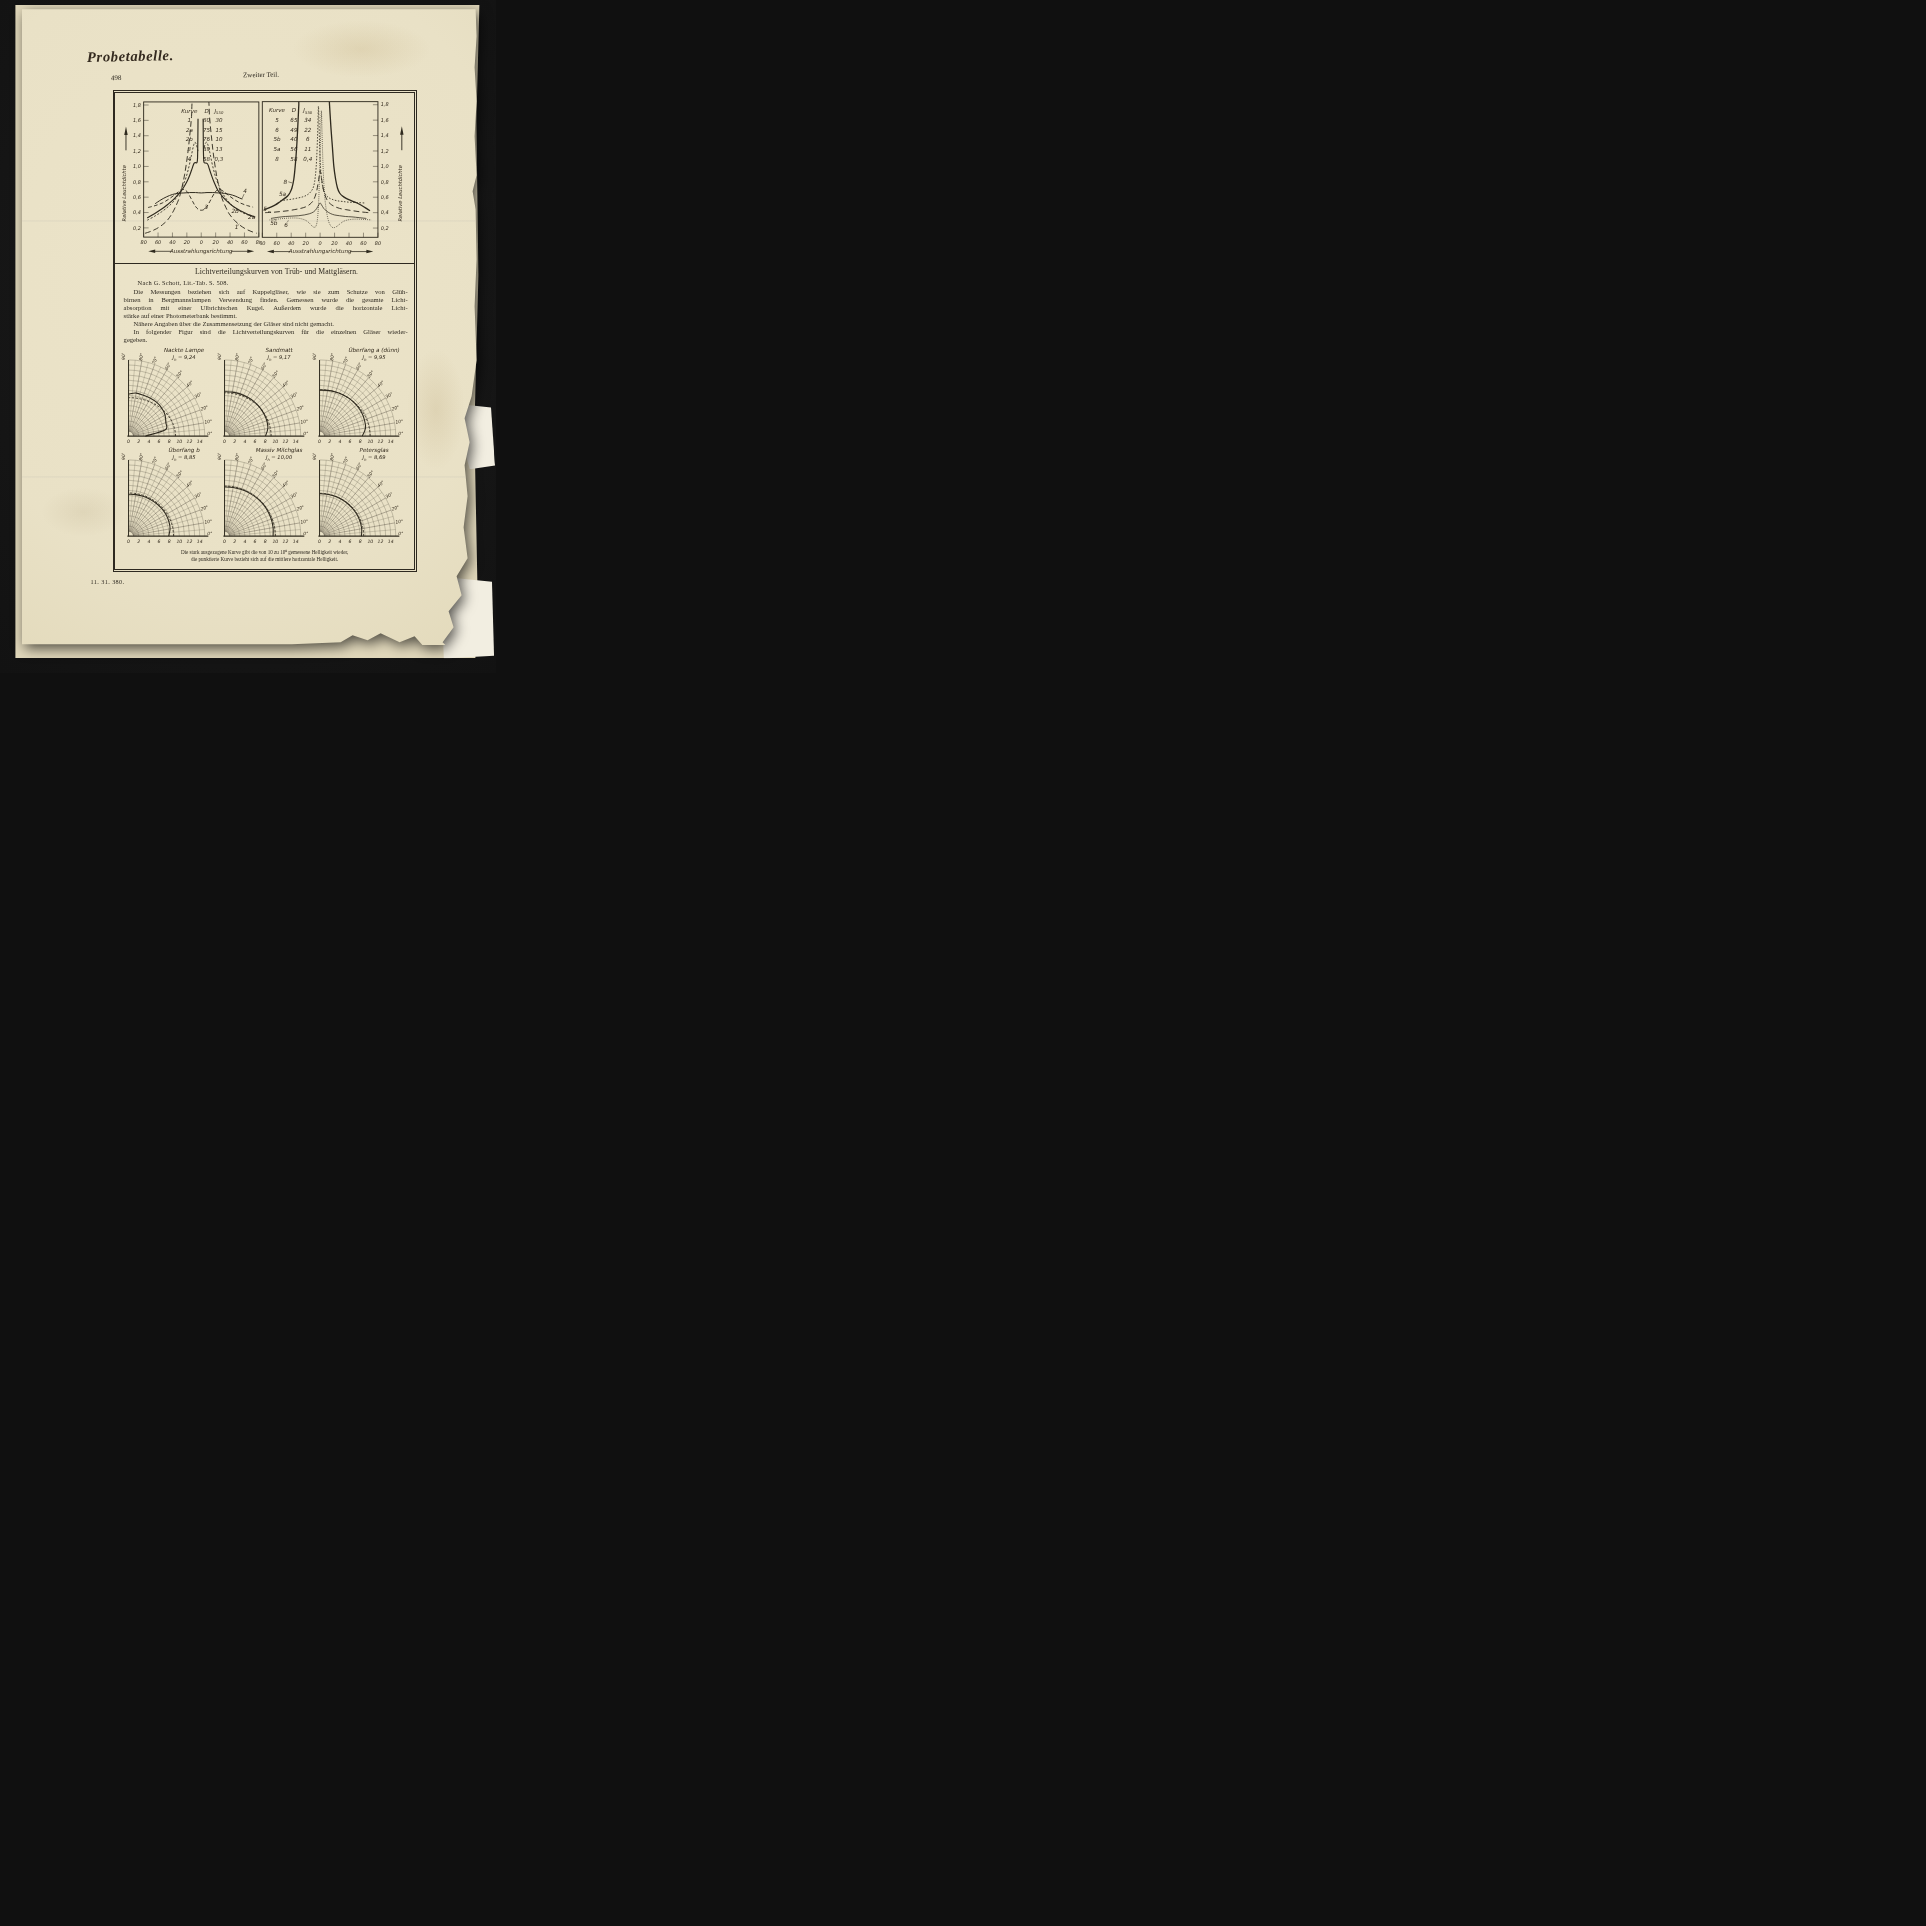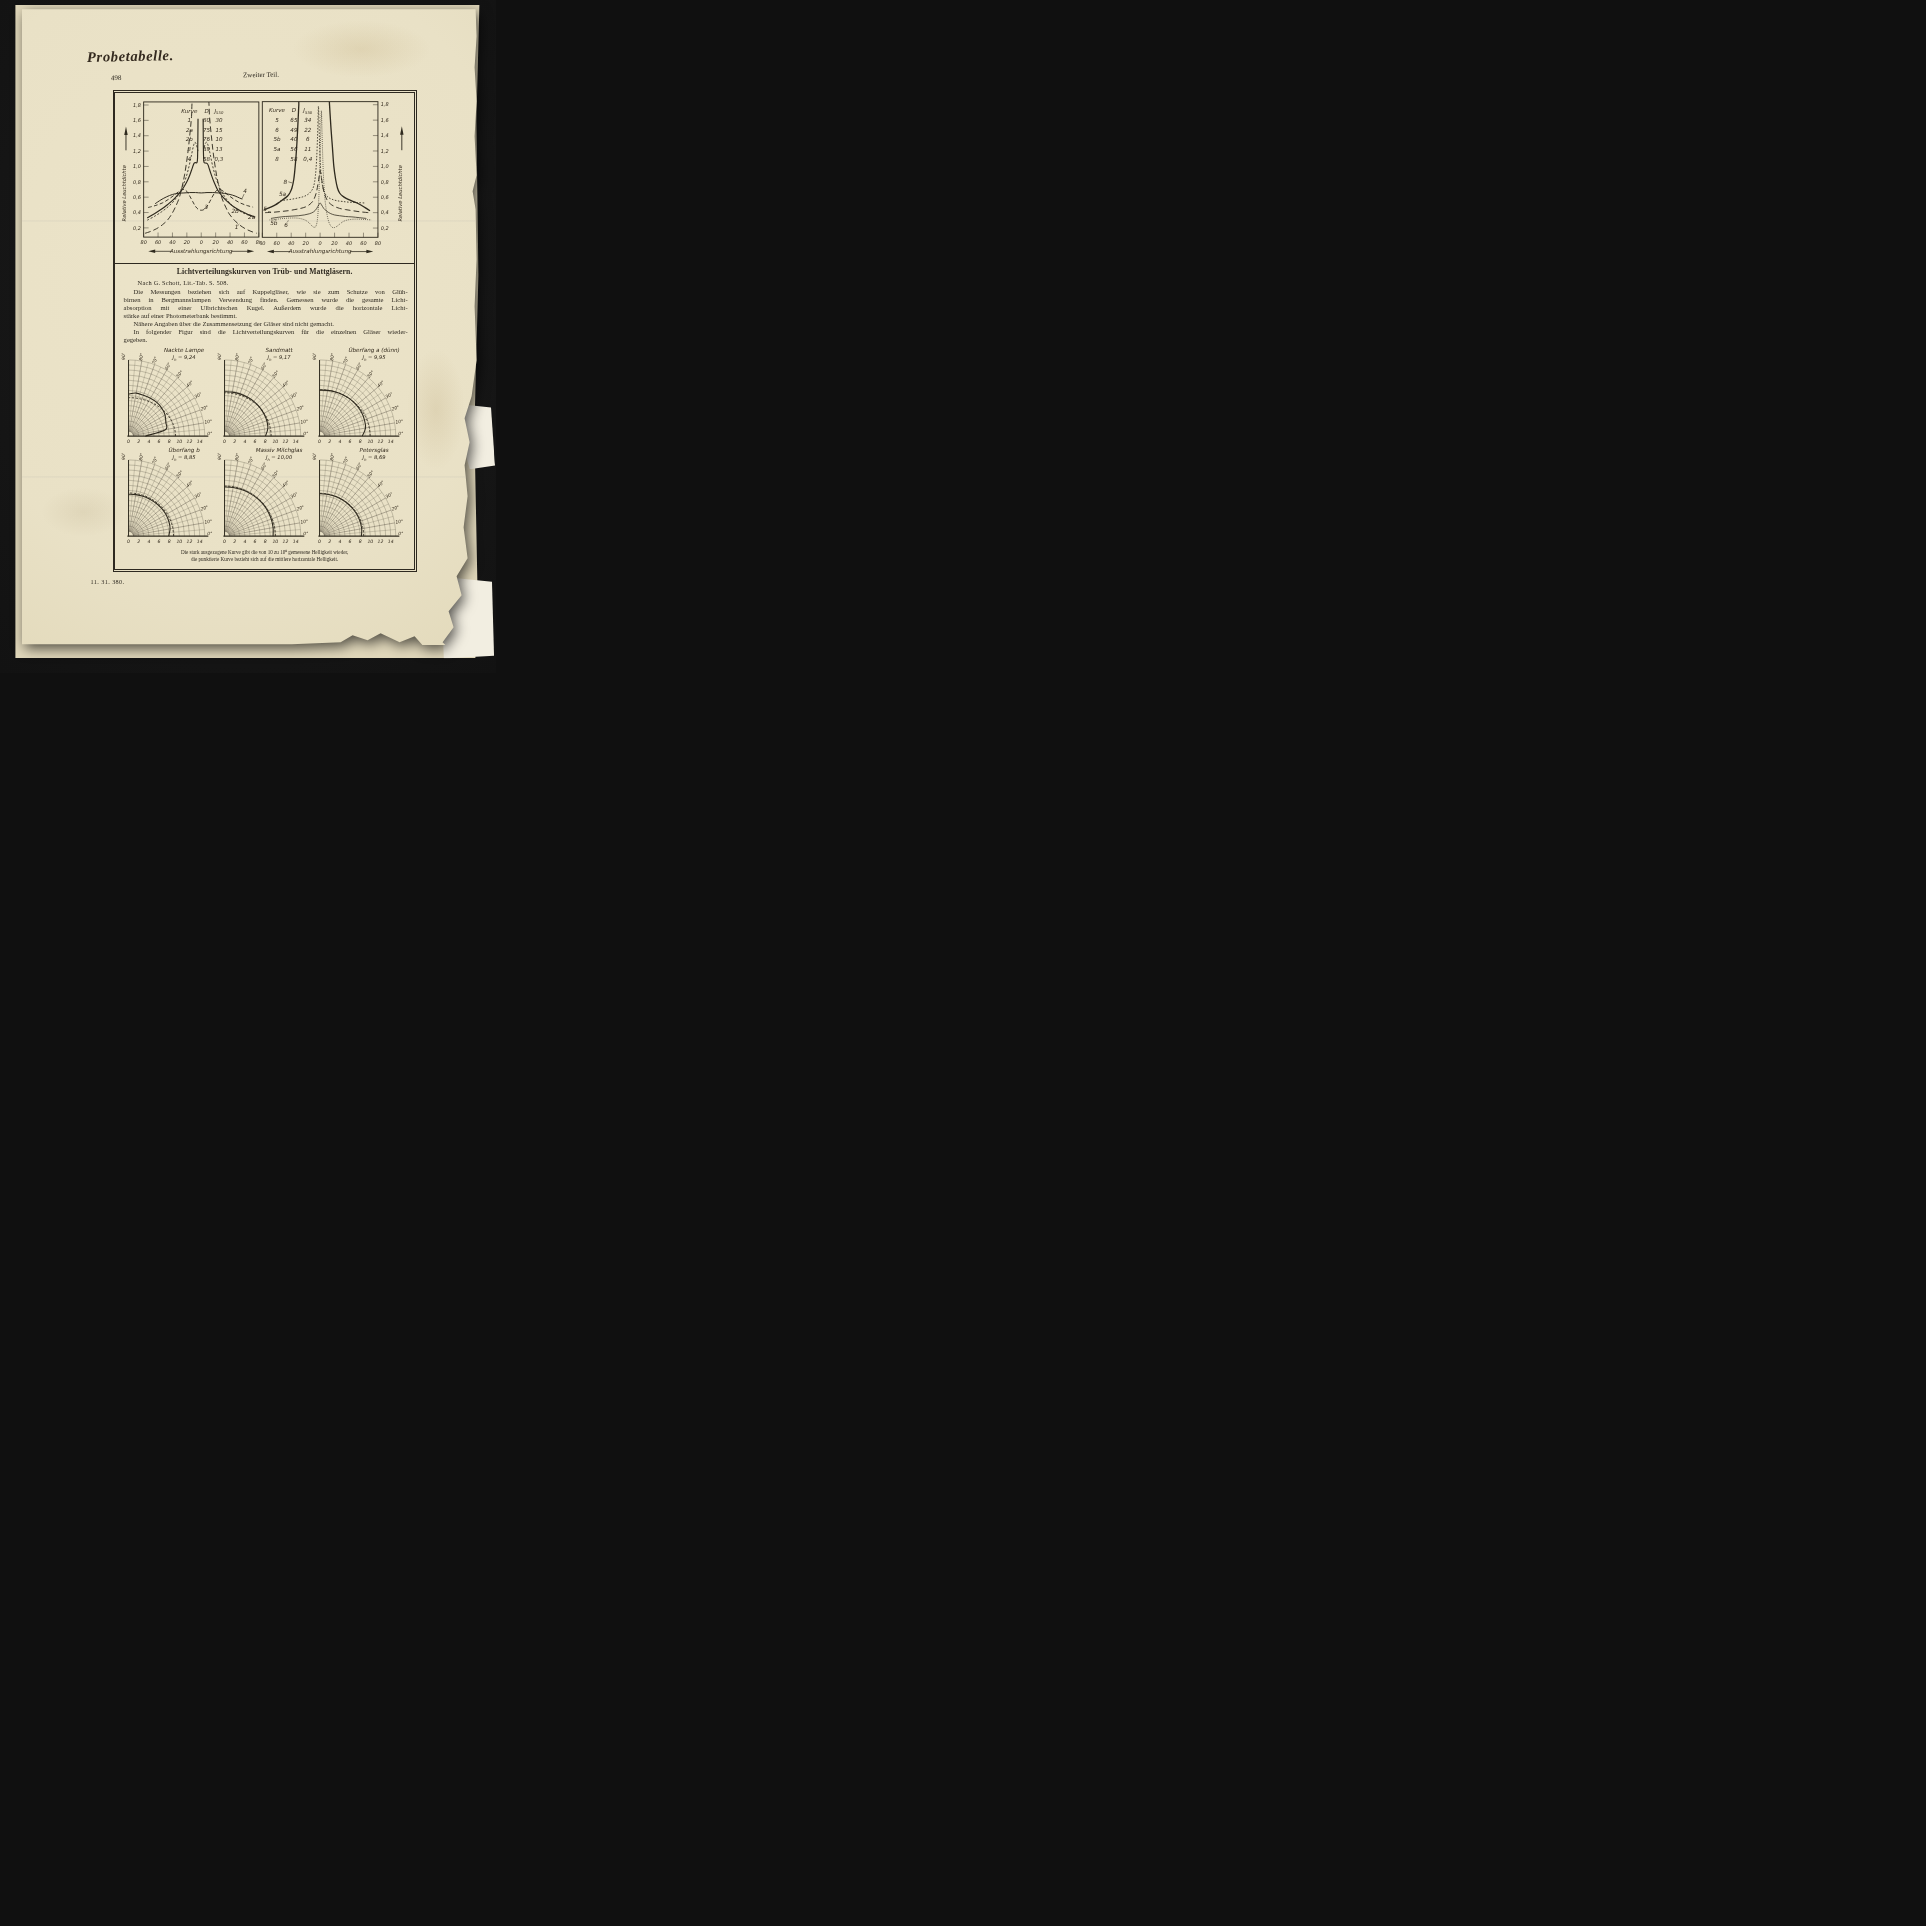--- a/index.html
+++ b/index.html
@@ -23,21 +23,21 @@
   .stain{position:absolute;pointer-events:none;}
   .hand-title{position:absolute;left:65px;top:39px;font-family:"Liberation Serif",serif;font-weight:700;font-style:italic;
     font-size:14.6px;letter-spacing:0.6px;color:#342a1f;transform:rotate(-1.2deg);}
   .pageno{position:absolute;left:89px;top:65px;font-size:7px;transform:rotate(-2deg);}
   .running-head{position:absolute;left:193px;top:62px;width:92px;text-align:center;font-size:7px;transform:rotate(-1deg);}
   .footer-mark{position:absolute;left:69px;top:569px;font-size:6.2px;letter-spacing:0.4px;}
   .frame{position:absolute;left:91px;top:81px;width:302px;height:480px;border:0.5px solid #2e2920;}
   .frame::before{content:"";position:absolute;inset:0.8px;border:1px solid #2e2920;pointer-events:none;}
   .divider{position:absolute;left:1.2px;right:1.2px;top:172px;height:1.3px;background:#2e2920;}
   .chart-svg{position:absolute;}
-  .sec-heading{position:absolute;left:0;top:176px;width:100%;text-align:center;font-weight:700;font-size:7.7px;letter-spacing:0.1px;}
+  .sec-heading{position:absolute;left:12px;top:176px;width:100%;text-align:center;font-weight:400;font-size:7.7px;letter-spacing:0.1px;}
   .sec-attrib{position:absolute;left:24px;top:188px;font-size:6.4px;letter-spacing:0.2px;}
   .paragraph{position:absolute;left:10px;top:197px;width:284px;font-size:6.6px;line-height:8px;}
   .pline{text-align:justify;text-align-last:justify;white-space:nowrap;}
   .pline.pend{text-align-last:left;}
   .pline.pindent{text-indent:10px;}
   .polar-title{position:absolute;width:81px;text-align:center;font-family:"DejaVu Sans",sans-serif;
     font-style:italic;font-size:5.6px;line-height:6.5px;color:#332a1d;pointer-events:none;}
   .polar-title .jh-line{font-size:5.2px;}
   .polar-title sub{font-size:3.5px;}
   .caption{position:absolute;left:0;width:100%;text-align:center;font-size:5.1px;line-height:6.2px;}

